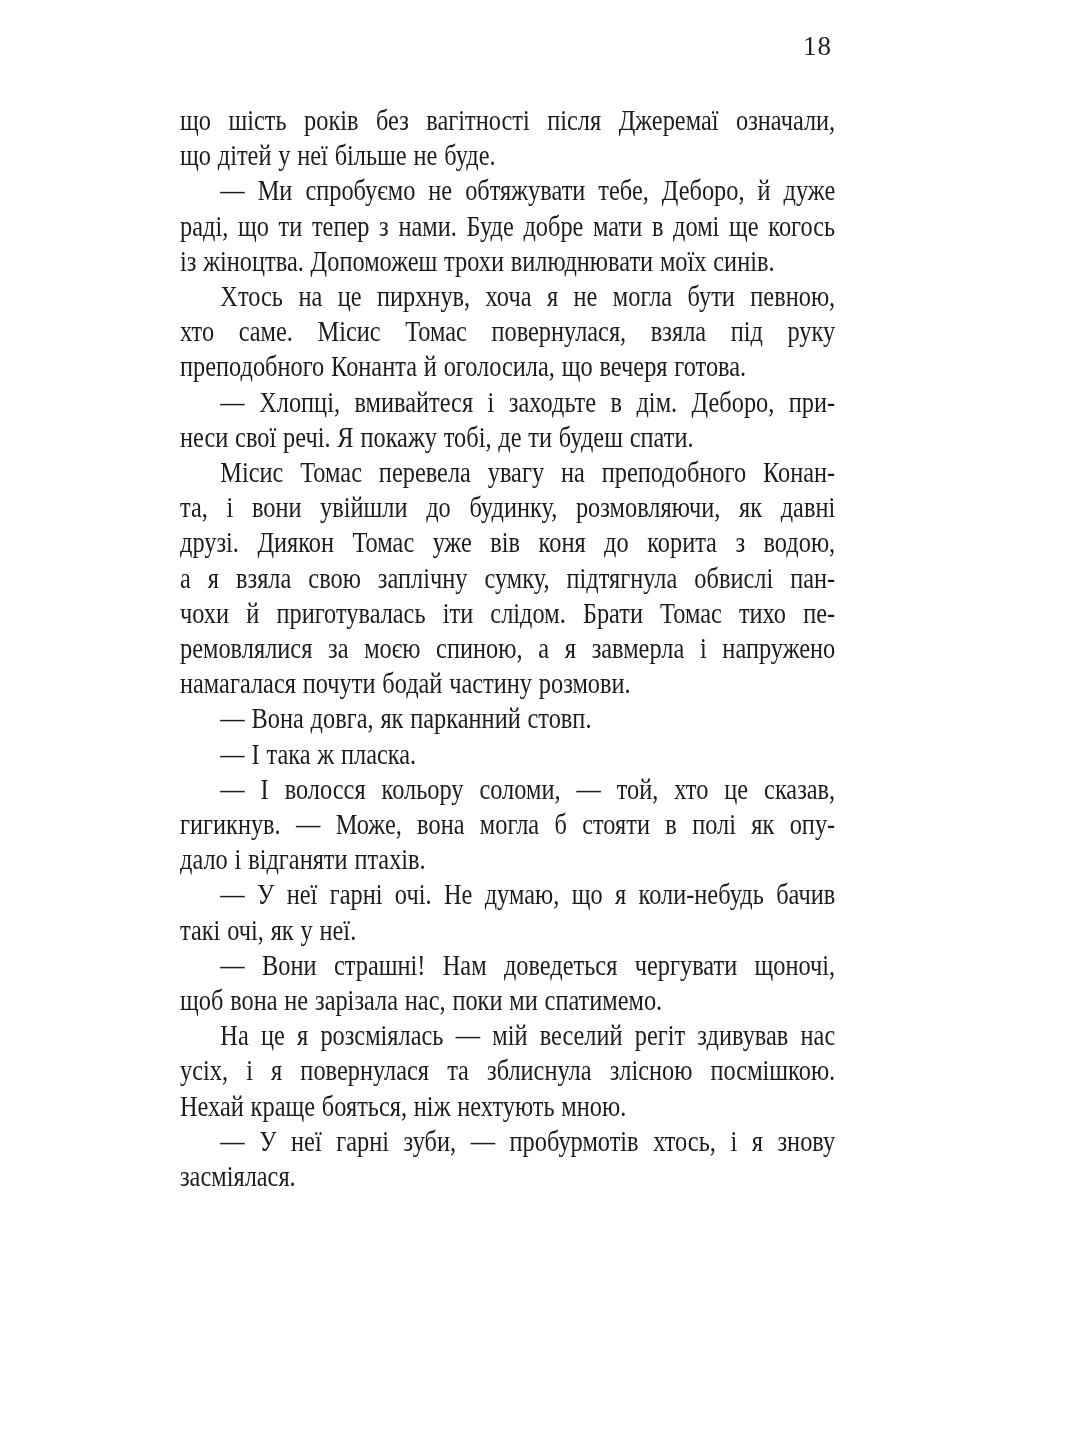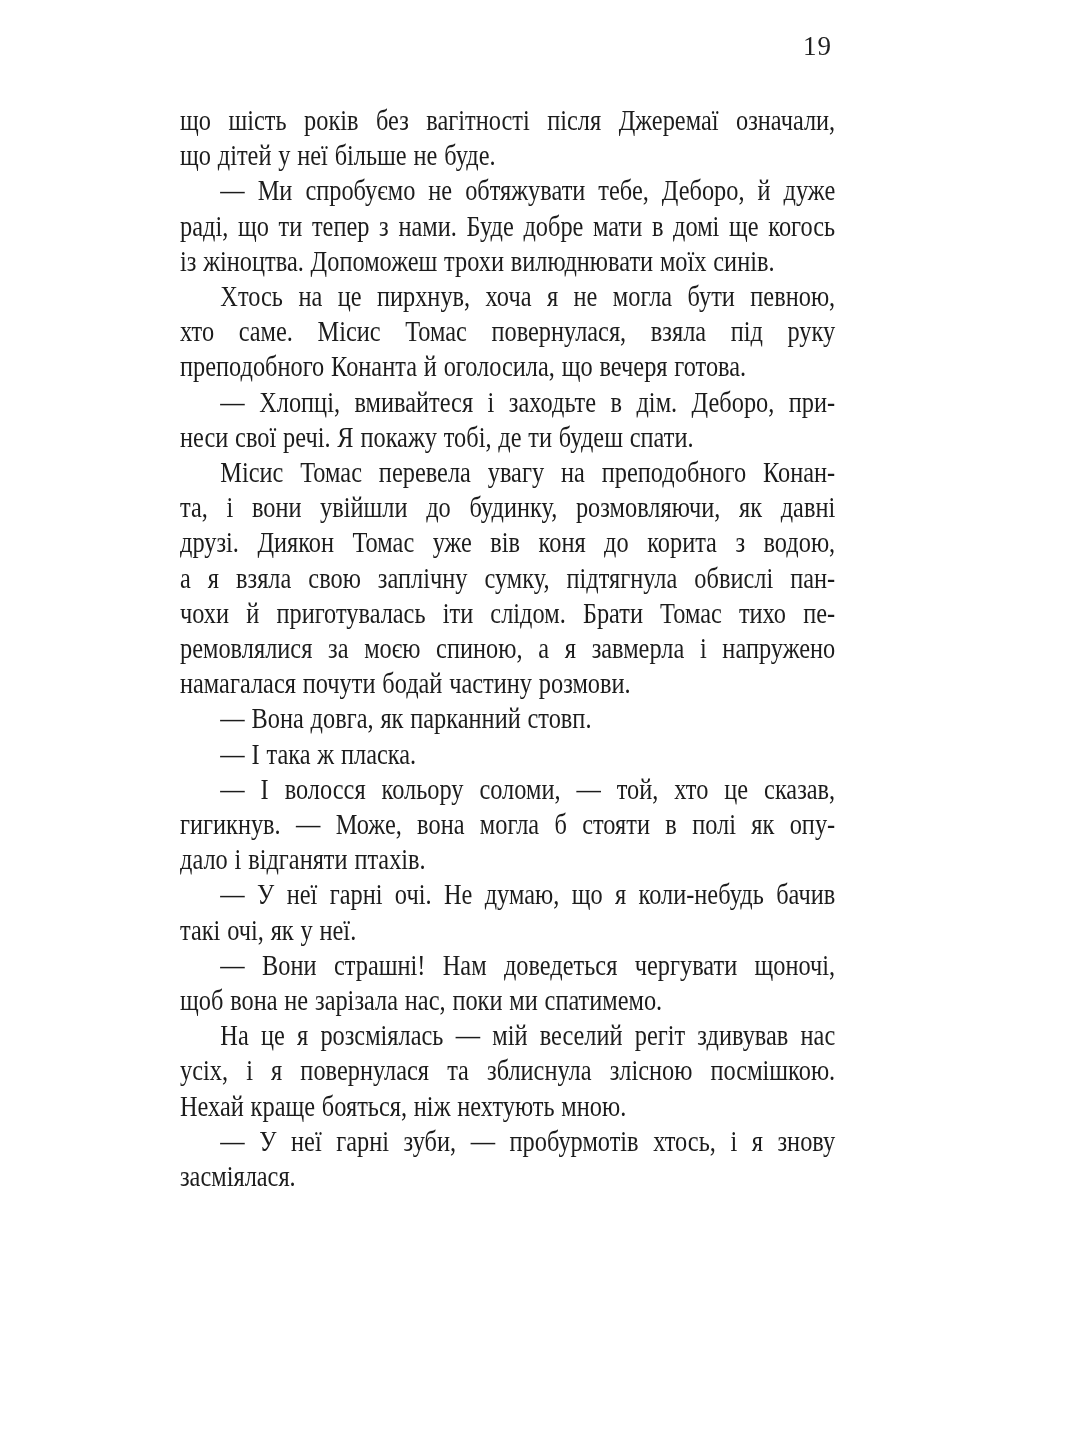--- a/index.html
+++ b/index.html
@@ -46,21 +46,21 @@
     text-align-last: left;
   }
   .line.indent {
     text-indent: 48px;
   }
 </style>
 </head>
 <body>
 
 <div class="book-page">
-  <div class="page-number">19</div>
+  <div class="page-number">18</div>
   <div class="text-block">
       <div class="line">що шість років без вагітності після Джеремаї означали,</div>
       <div class="line last">що дітей у неї більше не буде.</div>
       <div class="line indent">— Ми спробуємо не обтяжувати тебе, Деборо, й дуже</div>
       <div class="line">раді, що ти тепер з нами. Буде добре мати в домі ще когось</div>
       <div class="line last">із жіноцтва. Допоможеш трохи вилюднювати моїх синів.</div>
       <div class="line indent">Хтось на це пирхнув, хоча я не могла бути певною,</div>
       <div class="line">хто саме. Місис Томас повернулася, взяла під руку</div>
       <div class="line last">преподобного Конанта й оголосила, що вечеря готова.</div>
       <div class="line indent">— Хлопці, вмивайтеся і заходьте в дім. Деборо, при-</div>

